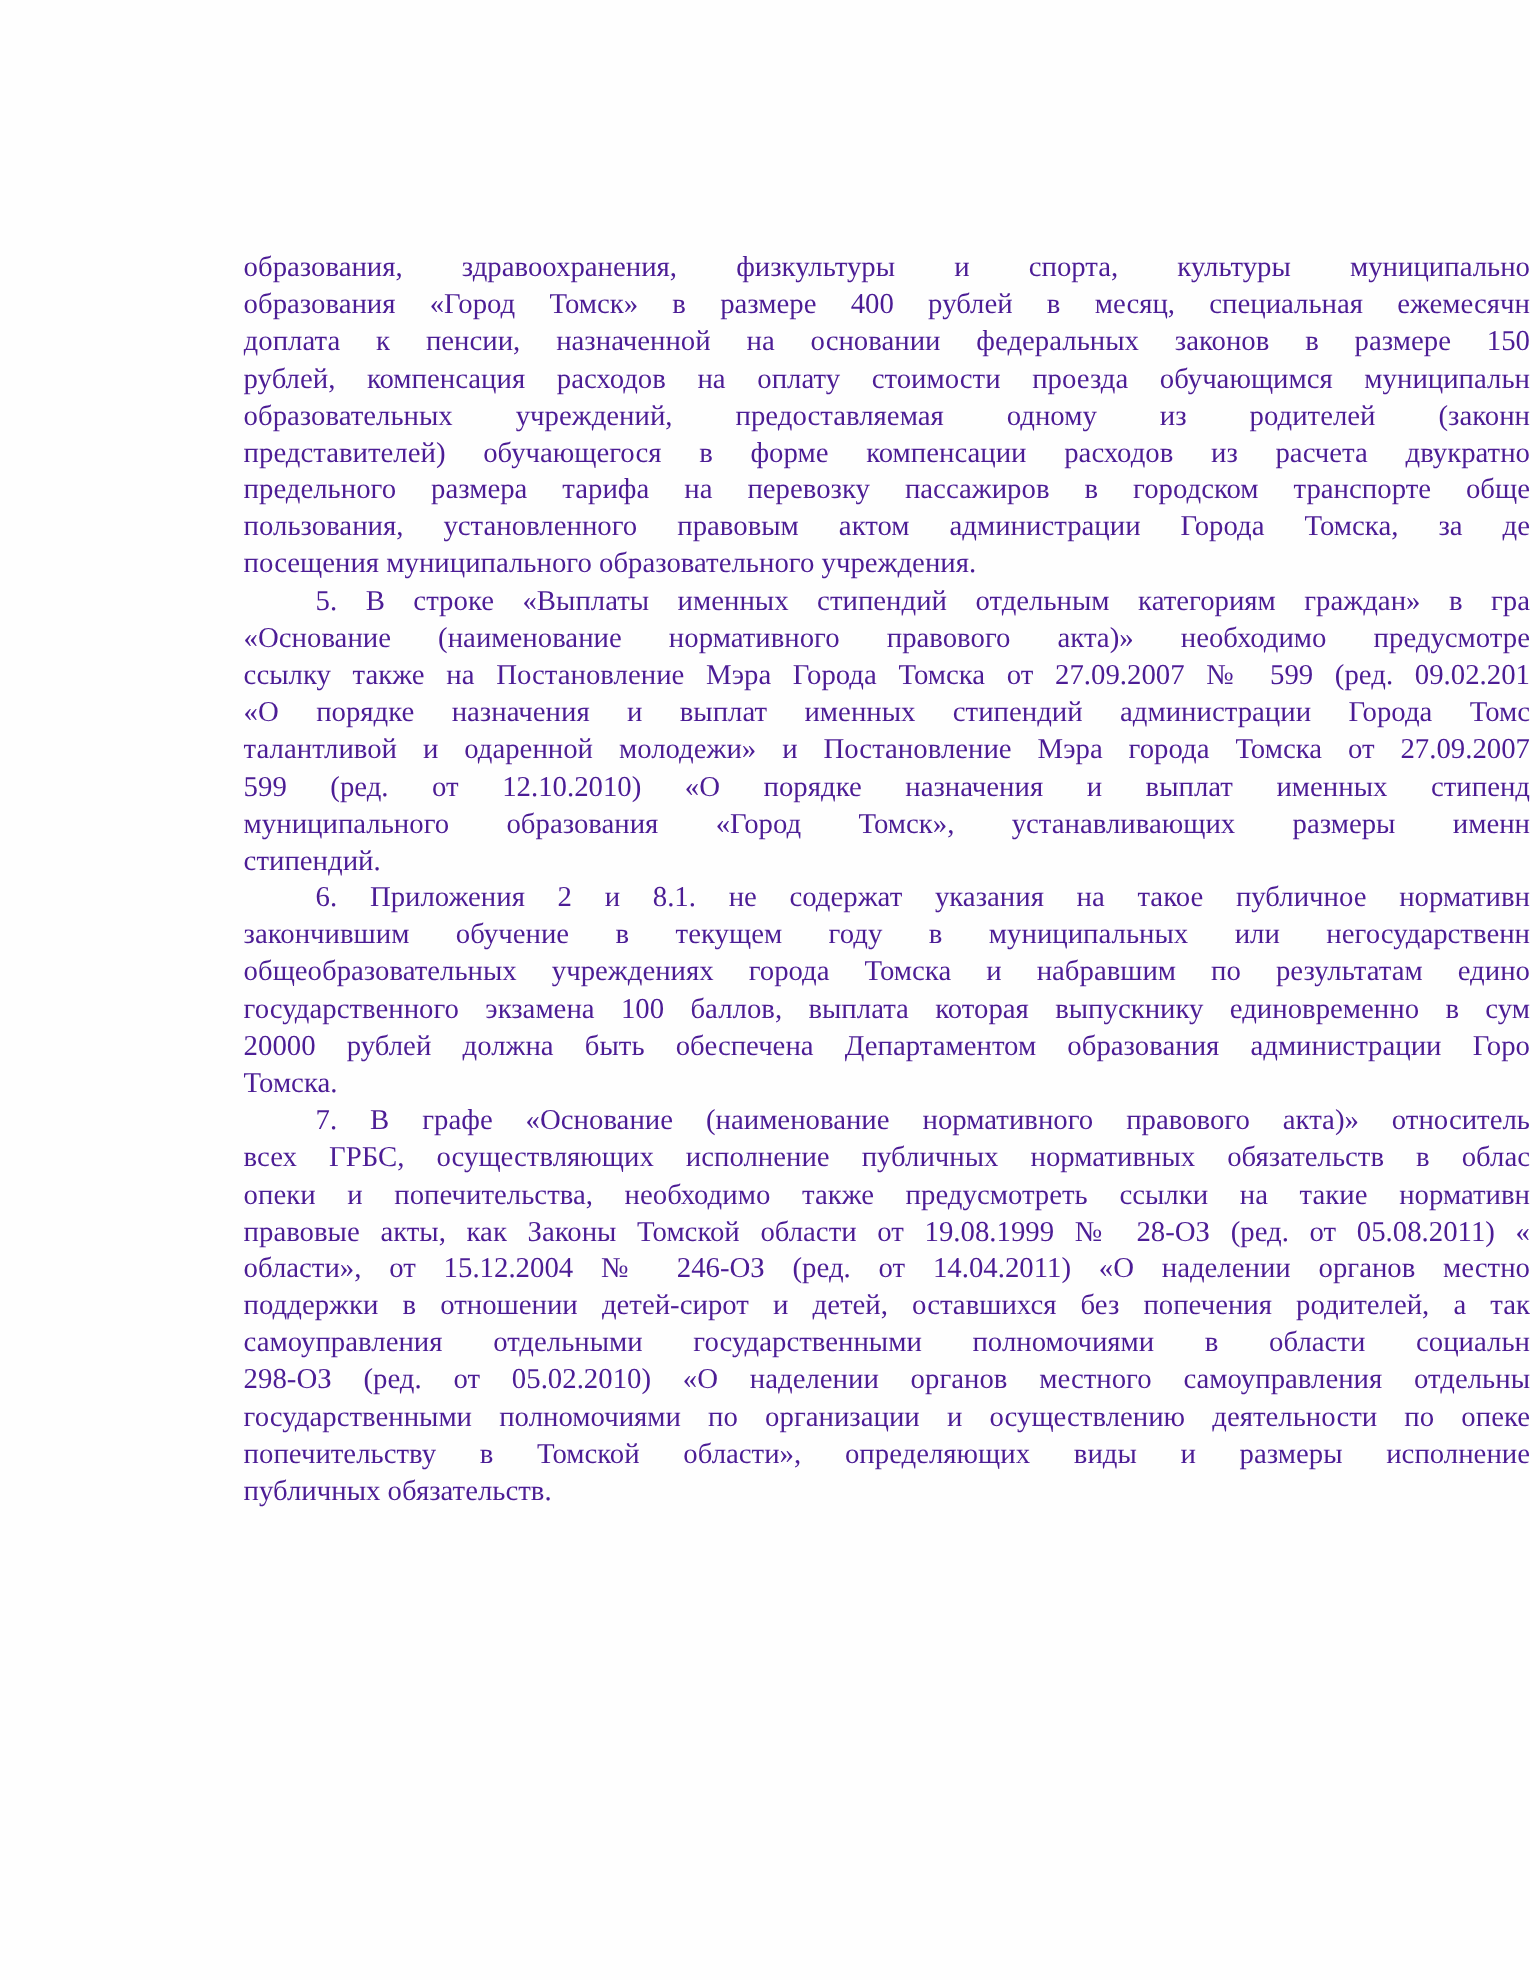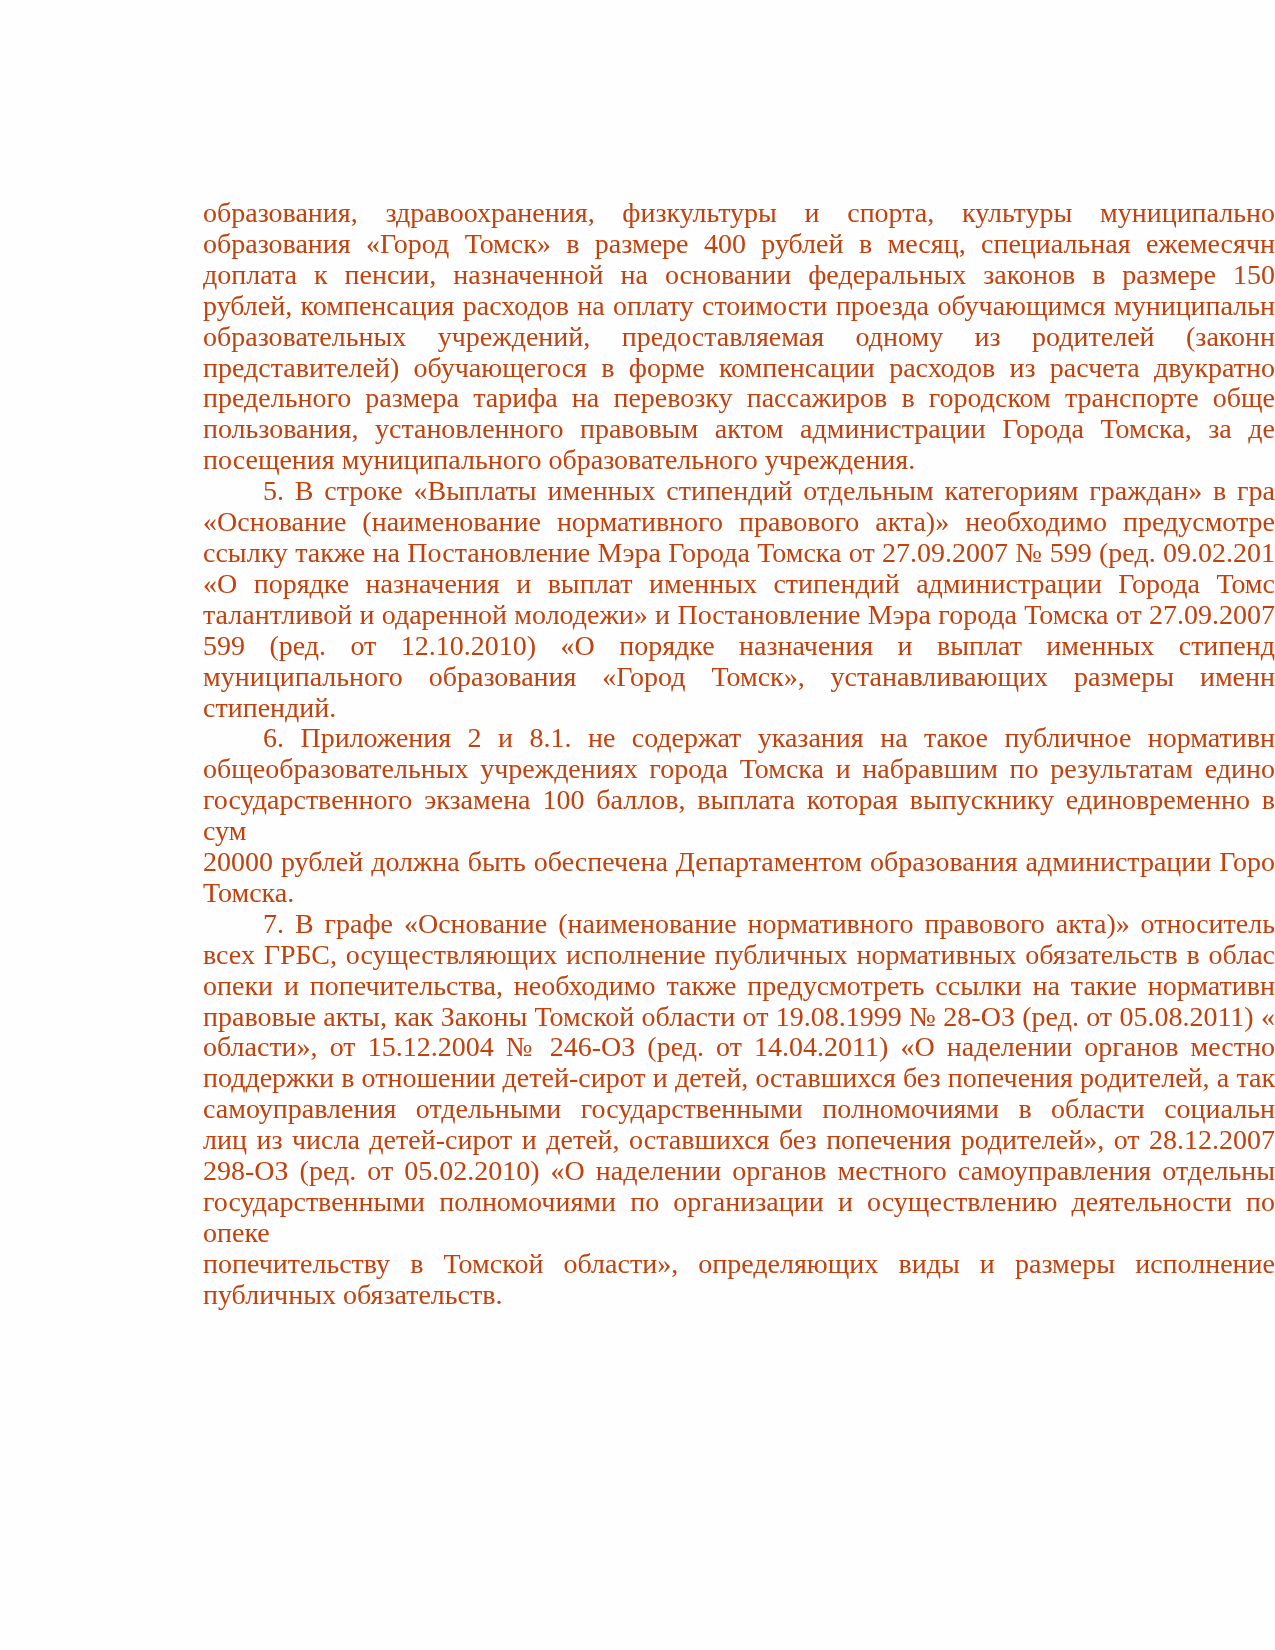--- a/index.html
+++ b/index.html
@@ -9,27 +9,27 @@
   }
   .page {
     position: relative;
     width: 1275px;
     height: 1650px;
     background: #fefefe;
     overflow: hidden;
   }
   .text-block {
     position: absolute;
-    top: 198px;
+    top: 208px;
     left: 203px;
     width: 1072px;
     font-family: "Liberation Serif", "DejaVu Serif", serif;
-    font-size: 28px;
+    font-size: 24px;
     line-height: 30.9px;
-    color: #c2410c;
+    color: #4c1d95;
   }
   .para { margin: 0; padding: 0; }
   .line {
     text-align: justify;
     text-align-last: justify;
     overflow: hidden;
     white-space: normal;
   }
   .line.end {
     text-align: right;
@@ -63,35 +63,35 @@
       <div class="line">ссылку также на Постановление Мэра Города Томска от 27.09.2007 № 599 (ред. 09.02.201</div>
       <div class="line">«О порядке назначения и выплат именных стипендий администрации Города Томс</div>
       <div class="line">талантливой и одаренной молодежи» и Постановление Мэра города Томска от 27.09.2007</div>
       <div class="line">599 (ред. от 12.10.2010) «О порядке назначения и выплат именных стипенд</div>
       <div class="line">муниципального образования «Город Томск», устанавливающих размеры именн</div>
       <div class="line end">стипендий.</div>
     </div>
 
     <div class="para">
       <div class="line ind">6. Приложения 2 и 8.1. не содержат указания на такое публичное нормативн</div>
+      <div class="line">закончившим обучение в текущем году в муниципальных или негосударственн</div>
       <div class="line">общеобразовательных учреждениях города Томска и набравшим по результатам едино</div>
       <div class="line">государственного экзамена 100 баллов, выплата которая выпускнику единовременно в сум</div>
       <div class="line">20000 рублей должна быть обеспечена Департаментом образования администрации Горо</div>
       <div class="line end">Томска.</div>
     </div>
 
     <div class="para">
       <div class="line ind">7. В графе «Основание (наименование нормативного правового акта)» относитель</div>
       <div class="line">всех ГРБС, осуществляющих исполнение публичных нормативных обязательств в облас</div>
       <div class="line">опеки и попечительства, необходимо также предусмотреть ссылки на такие нормативн</div>
       <div class="line">правовые акты, как Законы Томской области от 19.08.1999 № 28-ОЗ (ред. от 05.08.2011) «</div>
       <div class="line">области», от 15.12.2004 № 246-ОЗ (ред. от 14.04.2011) «О наделении органов местно</div>
       <div class="line">поддержки в отношении детей-сирот и детей, оставшихся без попечения родителей, а так</div>
       <div class="line">самоуправления отдельными государственными полномочиями в области социальн</div>
-      <div class="line">лиц из числа детей-сирот и детей, оставшихся без попечения родителей», от 28.12.2007</div>
       <div class="line">298-ОЗ (ред. от 05.02.2010) «О наделении органов местного самоуправления отдельны</div>
       <div class="line">государственными полномочиями по организации и осуществлению деятельности по опеке</div>
       <div class="line">попечительству в Томской области», определяющих виды и размеры исполнение</div>
       <div class="line end">публичных обязательств.</div>
     </div>
 
   </div>
 </div>
 
 </body></html>

